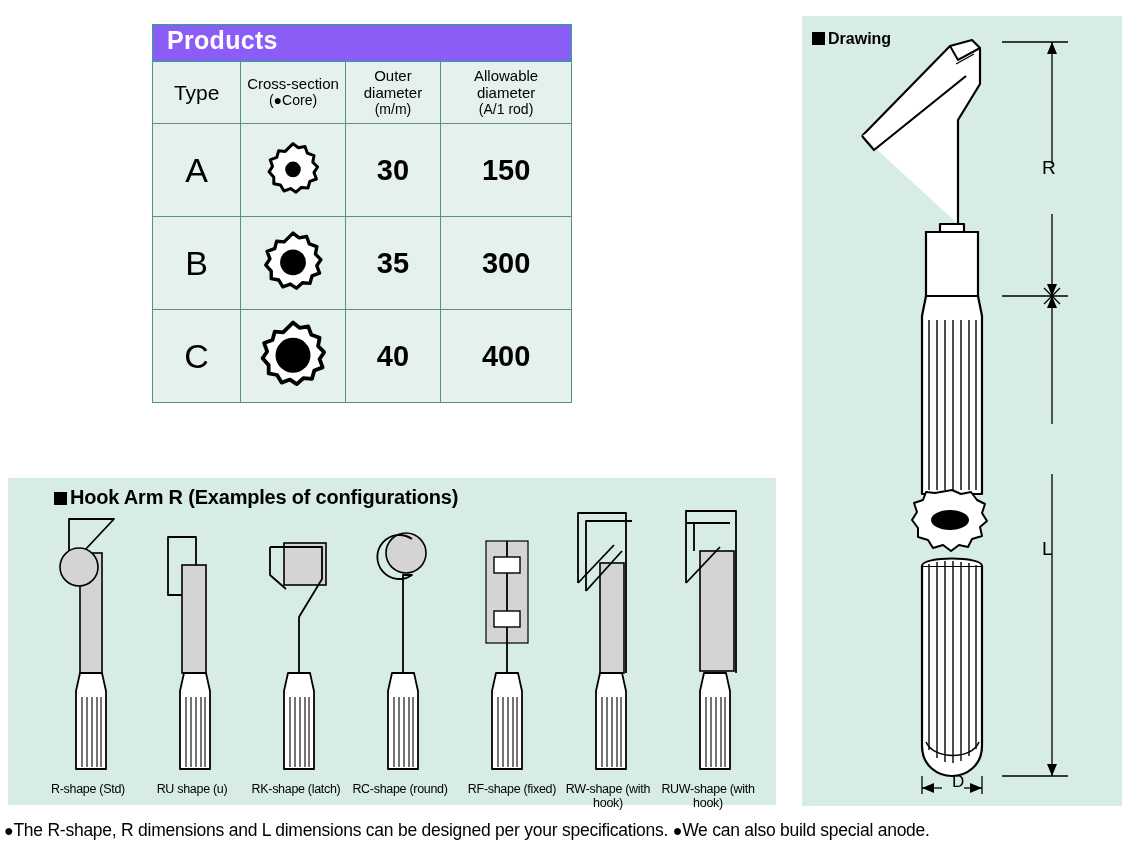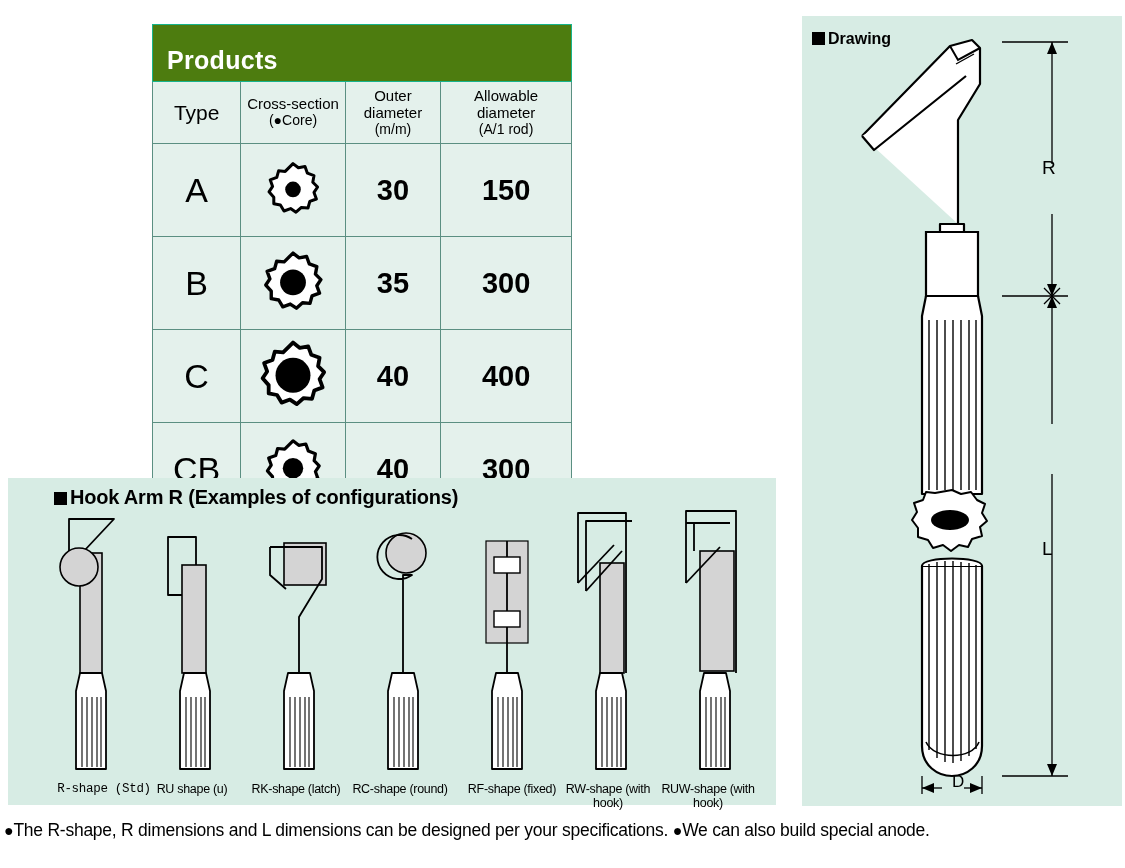--- a/index.html
+++ b/index.html
@@ -1,21 +1,21 @@
 <!DOCTYPE html>
 <html><head>
 <meta charset="utf-8">
 <style>
   html,body{margin:0;padding:0;background:#ffffff;}
   body{width:1125px;height:868px;position:relative;font-family:"Liberation Sans",sans-serif;color:#000;overflow:hidden;}
 
   
   #products-table{position:absolute;left:152px;top:24px;width:420px;border-collapse:collapse;}
   #products-table td,#products-table th{border:1px solid #5b8f82;padding:0;text-align:center;vertical-align:middle;background:#e4f1ec;}
-  #products-table .hdr-title{background:#4d7c0f;color:#fff;font-size:25px;font-weight:bold;text-align:left;padding:21px 0 6px 14px;border:1px solid #17b48c;letter-spacing:.3px;}
+  #products-table .hdr-title{background:#8b5cf6;color:#fff;font-size:25px;font-weight:bold;text-align:left;padding:1px 0 6px 14px;border:1px solid #17b48c;letter-spacing:.3px;}
   #products-table .colhdr{font-size:15px;line-height:1.12;padding:6px 3px;font-weight:normal;background:#e4f1ec;}
   #products-table .colhdr .sub{font-size:14px;display:block;}
   #products-table td.typecell{font-size:34px;height:92px;width:88px;}
   #products-table td.numcell{font-size:29px;font-weight:bold;}
   #products-table td.xcell{width:104px;}
   #products-table col.c1{width:88px;}
   #products-table col.c2{width:104px;}
   #products-table col.c3{width:96px;}
   #products-table col.c4{width:132px;}
 
@@ -103,33 +103,20 @@
         <svg width="76" height="76" viewBox="0 0 100 100">
           <path d="M50 6 L59 13 L70 11 L74 22 L85 26 L83 37 L91 45 L85 54 L89 65 L78 69 L75 80 L64 79 L55 87 L46 81 L35 85 L29 75 L18 73 L18 62 L10 53 L16 44 L12 33 L23 29 L26 18 L37 19 Z" fill="#fff" stroke="#000" stroke-width="5" stroke-linejoin="round"></path>
           <circle cx="50" cy="49" r="23" fill="#000"></circle>
         </svg>
       </div>
     </td>
     <td class="numcell">40</td>
     <td class="numcell">400</td>
   </tr>
 
-  <tr>
-    <td class="typecell">CB</td>
-    <td class="xcell">
-      <div class="gearwrap">
-        <svg width="64" height="64" viewBox="0 0 100 100">
-          <path d="M50 6 L59 13 L70 11 L74 22 L85 26 L83 37 L91 45 L85 54 L89 65 L78 69 L75 80 L64 79 L55 87 L46 81 L35 85 L29 75 L18 73 L18 62 L10 53 L16 44 L12 33 L23 29 L26 18 L37 19 Z" fill="#fff" stroke="#000" stroke-width="5" stroke-linejoin="round"></path>
-          <circle cx="50" cy="49" r="16" fill="#000"></circle>
-        </svg>
-      </div>
-    </td>
-    <td class="numcell">40</td>
-    <td class="numcell">300</td>
-  </tr>
 </tbody>
   </table>
 
 <div id="hook-panel"></div>
 <div id="hook-panel-title">
   <span class="sq"></span><span>Hook Arm R (Examples of configurations)</span>
 </div>
 
 <div class="hook-item" style="left:36px;">
   <svg width="104" height="272" viewBox="0 0 104 272">
@@ -139,21 +126,21 @@
     <path d="M44 168 L40 186 L40 264 L70 264 L70 186 L66 168 Z" fill="#fff" stroke="#000" stroke-width="1.8" stroke-linejoin="round"></path>
     <g stroke="#000" stroke-width="1.1">
       <line x1="46" y1="192" x2="46" y2="262"></line>
         <line x1="51" y1="192" x2="51" y2="262"></line>
       <line x1="56" y1="192" x2="56" y2="262"></line>
         <line x1="61" y1="192" x2="61" y2="262"></line>
       <line x1="65" y1="192" x2="65" y2="262"></line>
     </g>
   </svg>
 </div>
-<div class="hook-label" style="left:48px;font-family:Liberation Mono, monospace;">R-shape (Std)</div>
+<div class="hook-label" style="left:32px;">R-shape (Std)</div>
 
 <div class="hook-item" style="left:140px;">
   <svg width="104" height="272" viewBox="0 0 104 272">
     <rect x="42" y="60" width="24" height="108" fill="#d4d4d4" stroke="#000" stroke-width="1.6"></rect>
     <path d="M56 60 L56 32 L28 32 L28 90 L42 90" fill="none" stroke="#000" stroke-width="1.8" stroke-linejoin="round"></path>
     <path d="M44 168 L40 186 L40 264 L70 264 L70 186 L66 168 Z" fill="#fff" stroke="#000" stroke-width="1.8" stroke-linejoin="round"></path>
     <g stroke="#000" stroke-width="1.1">
       <line x1="46" y1="192" x2="46" y2="262"></line>
         <line x1="51" y1="192" x2="51" y2="262"></line>
       <line x1="56" y1="192" x2="56" y2="262"></line>

